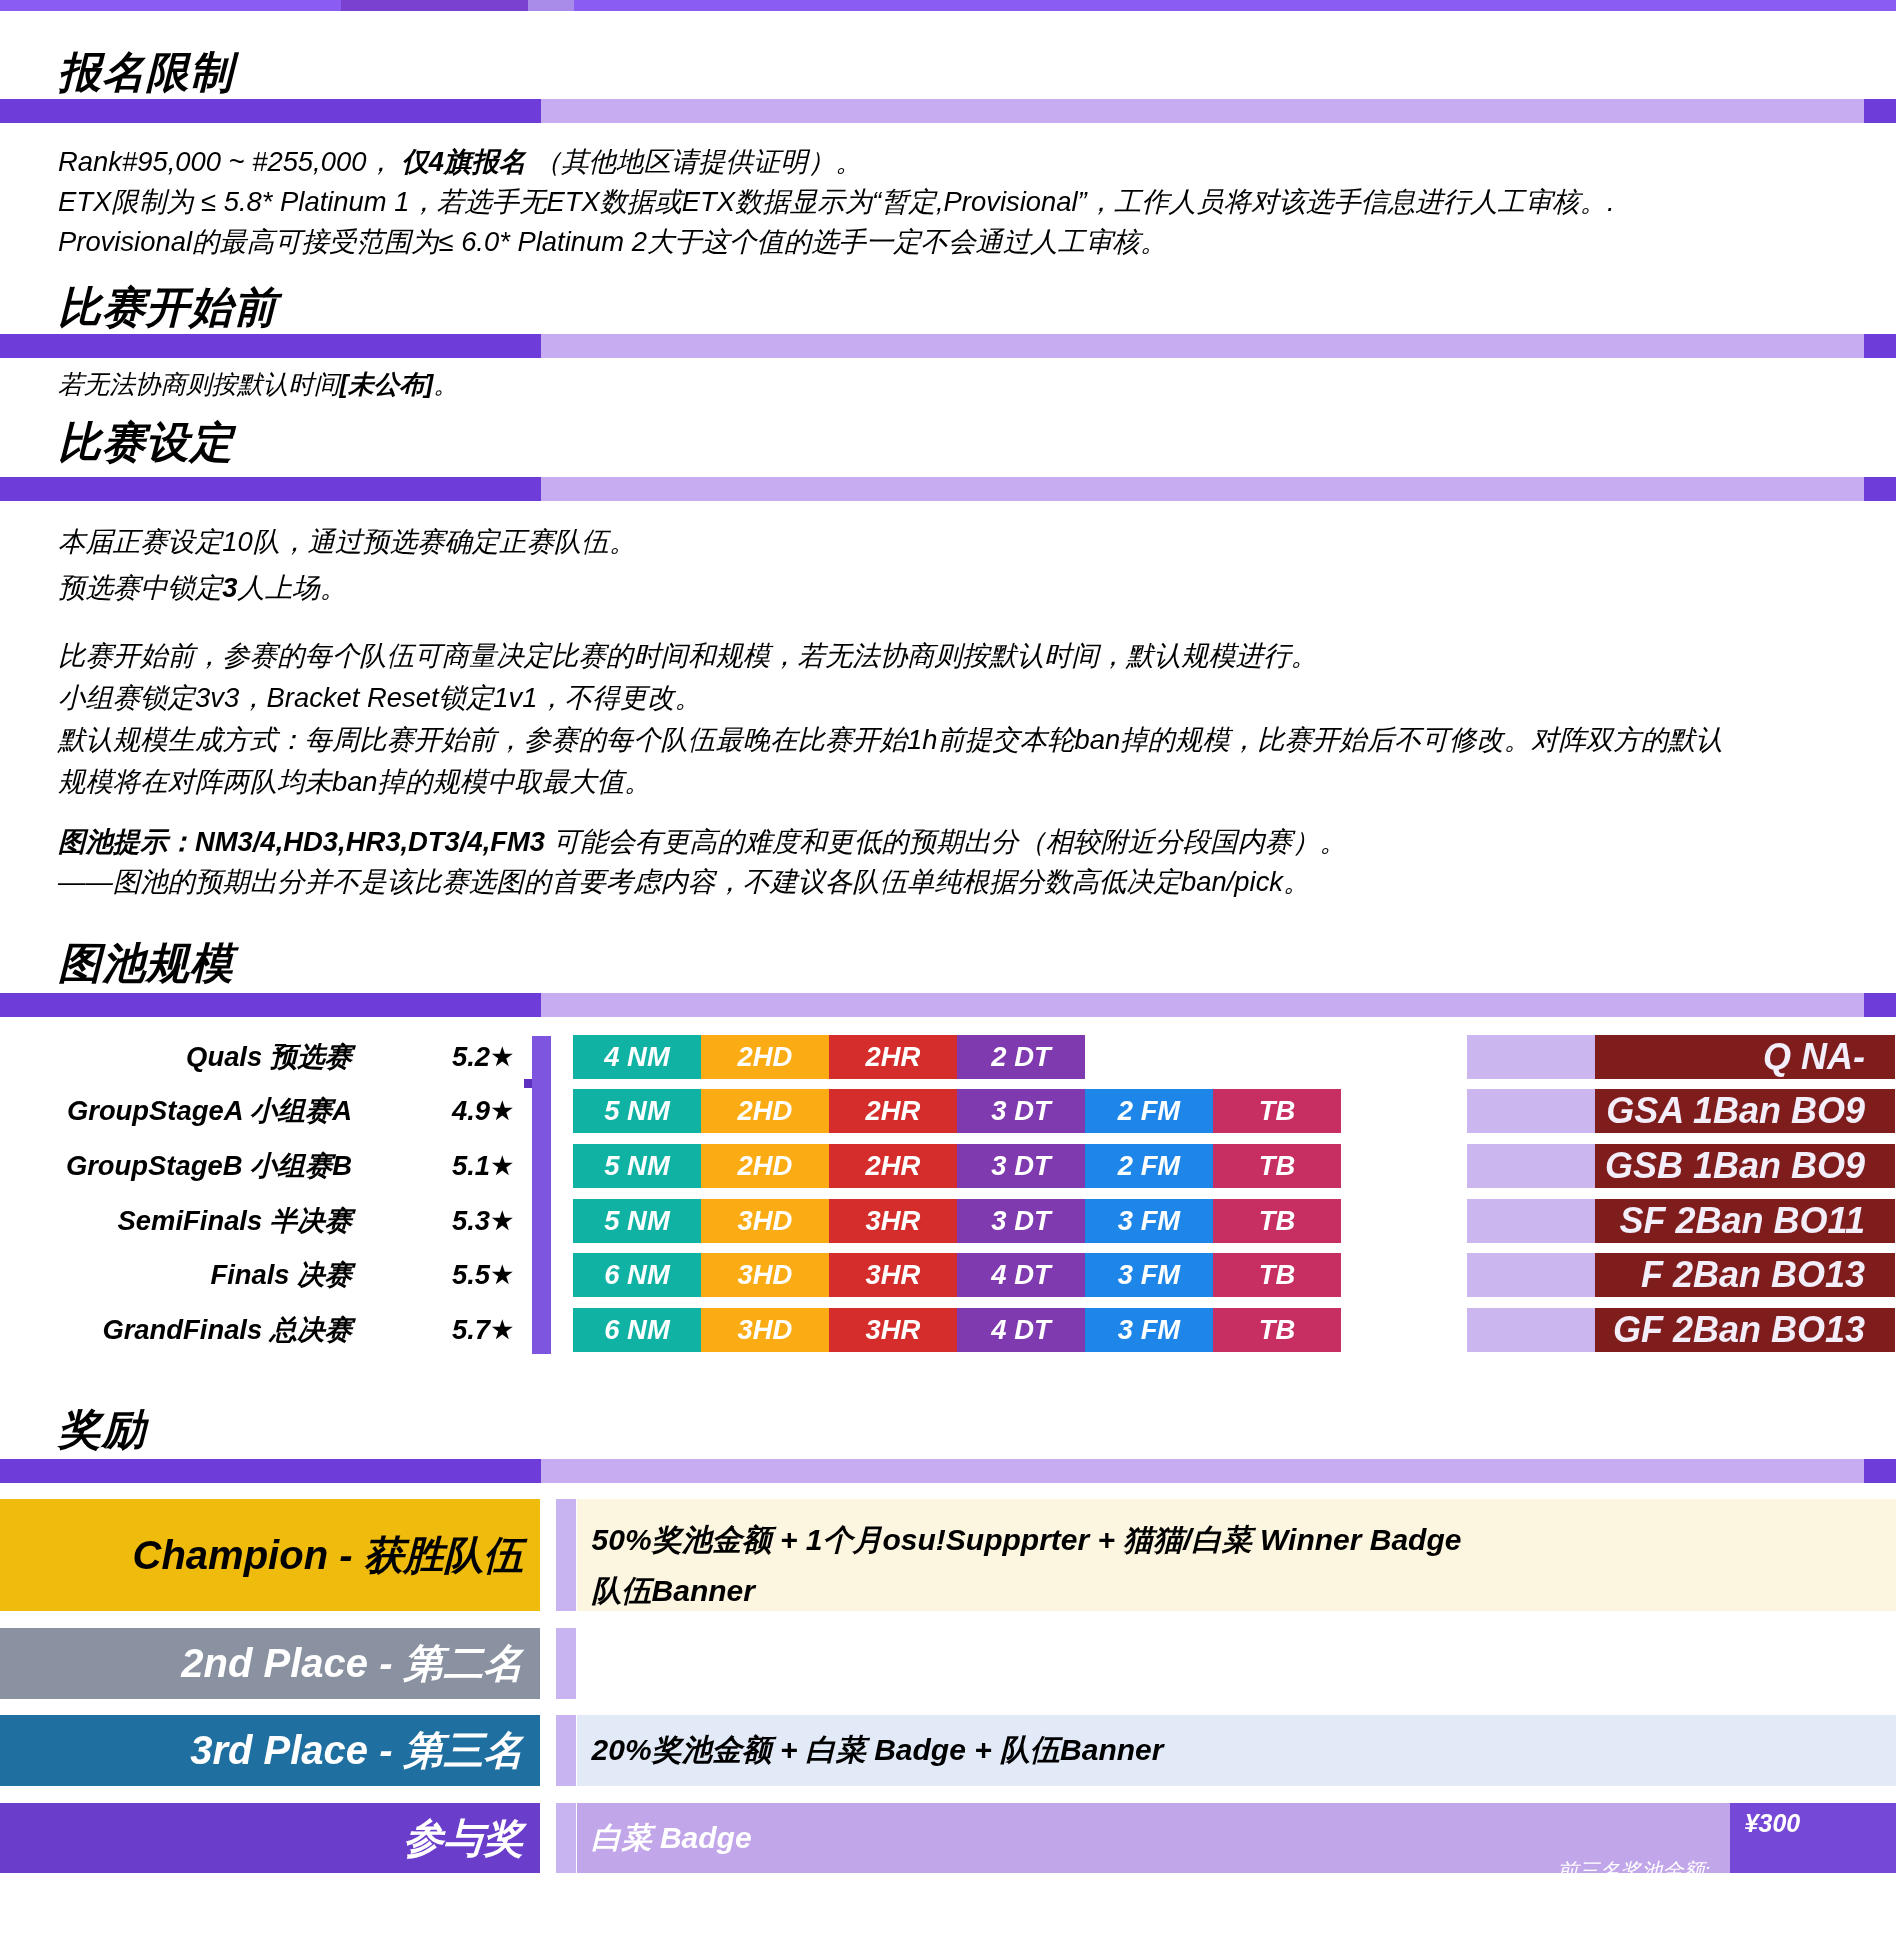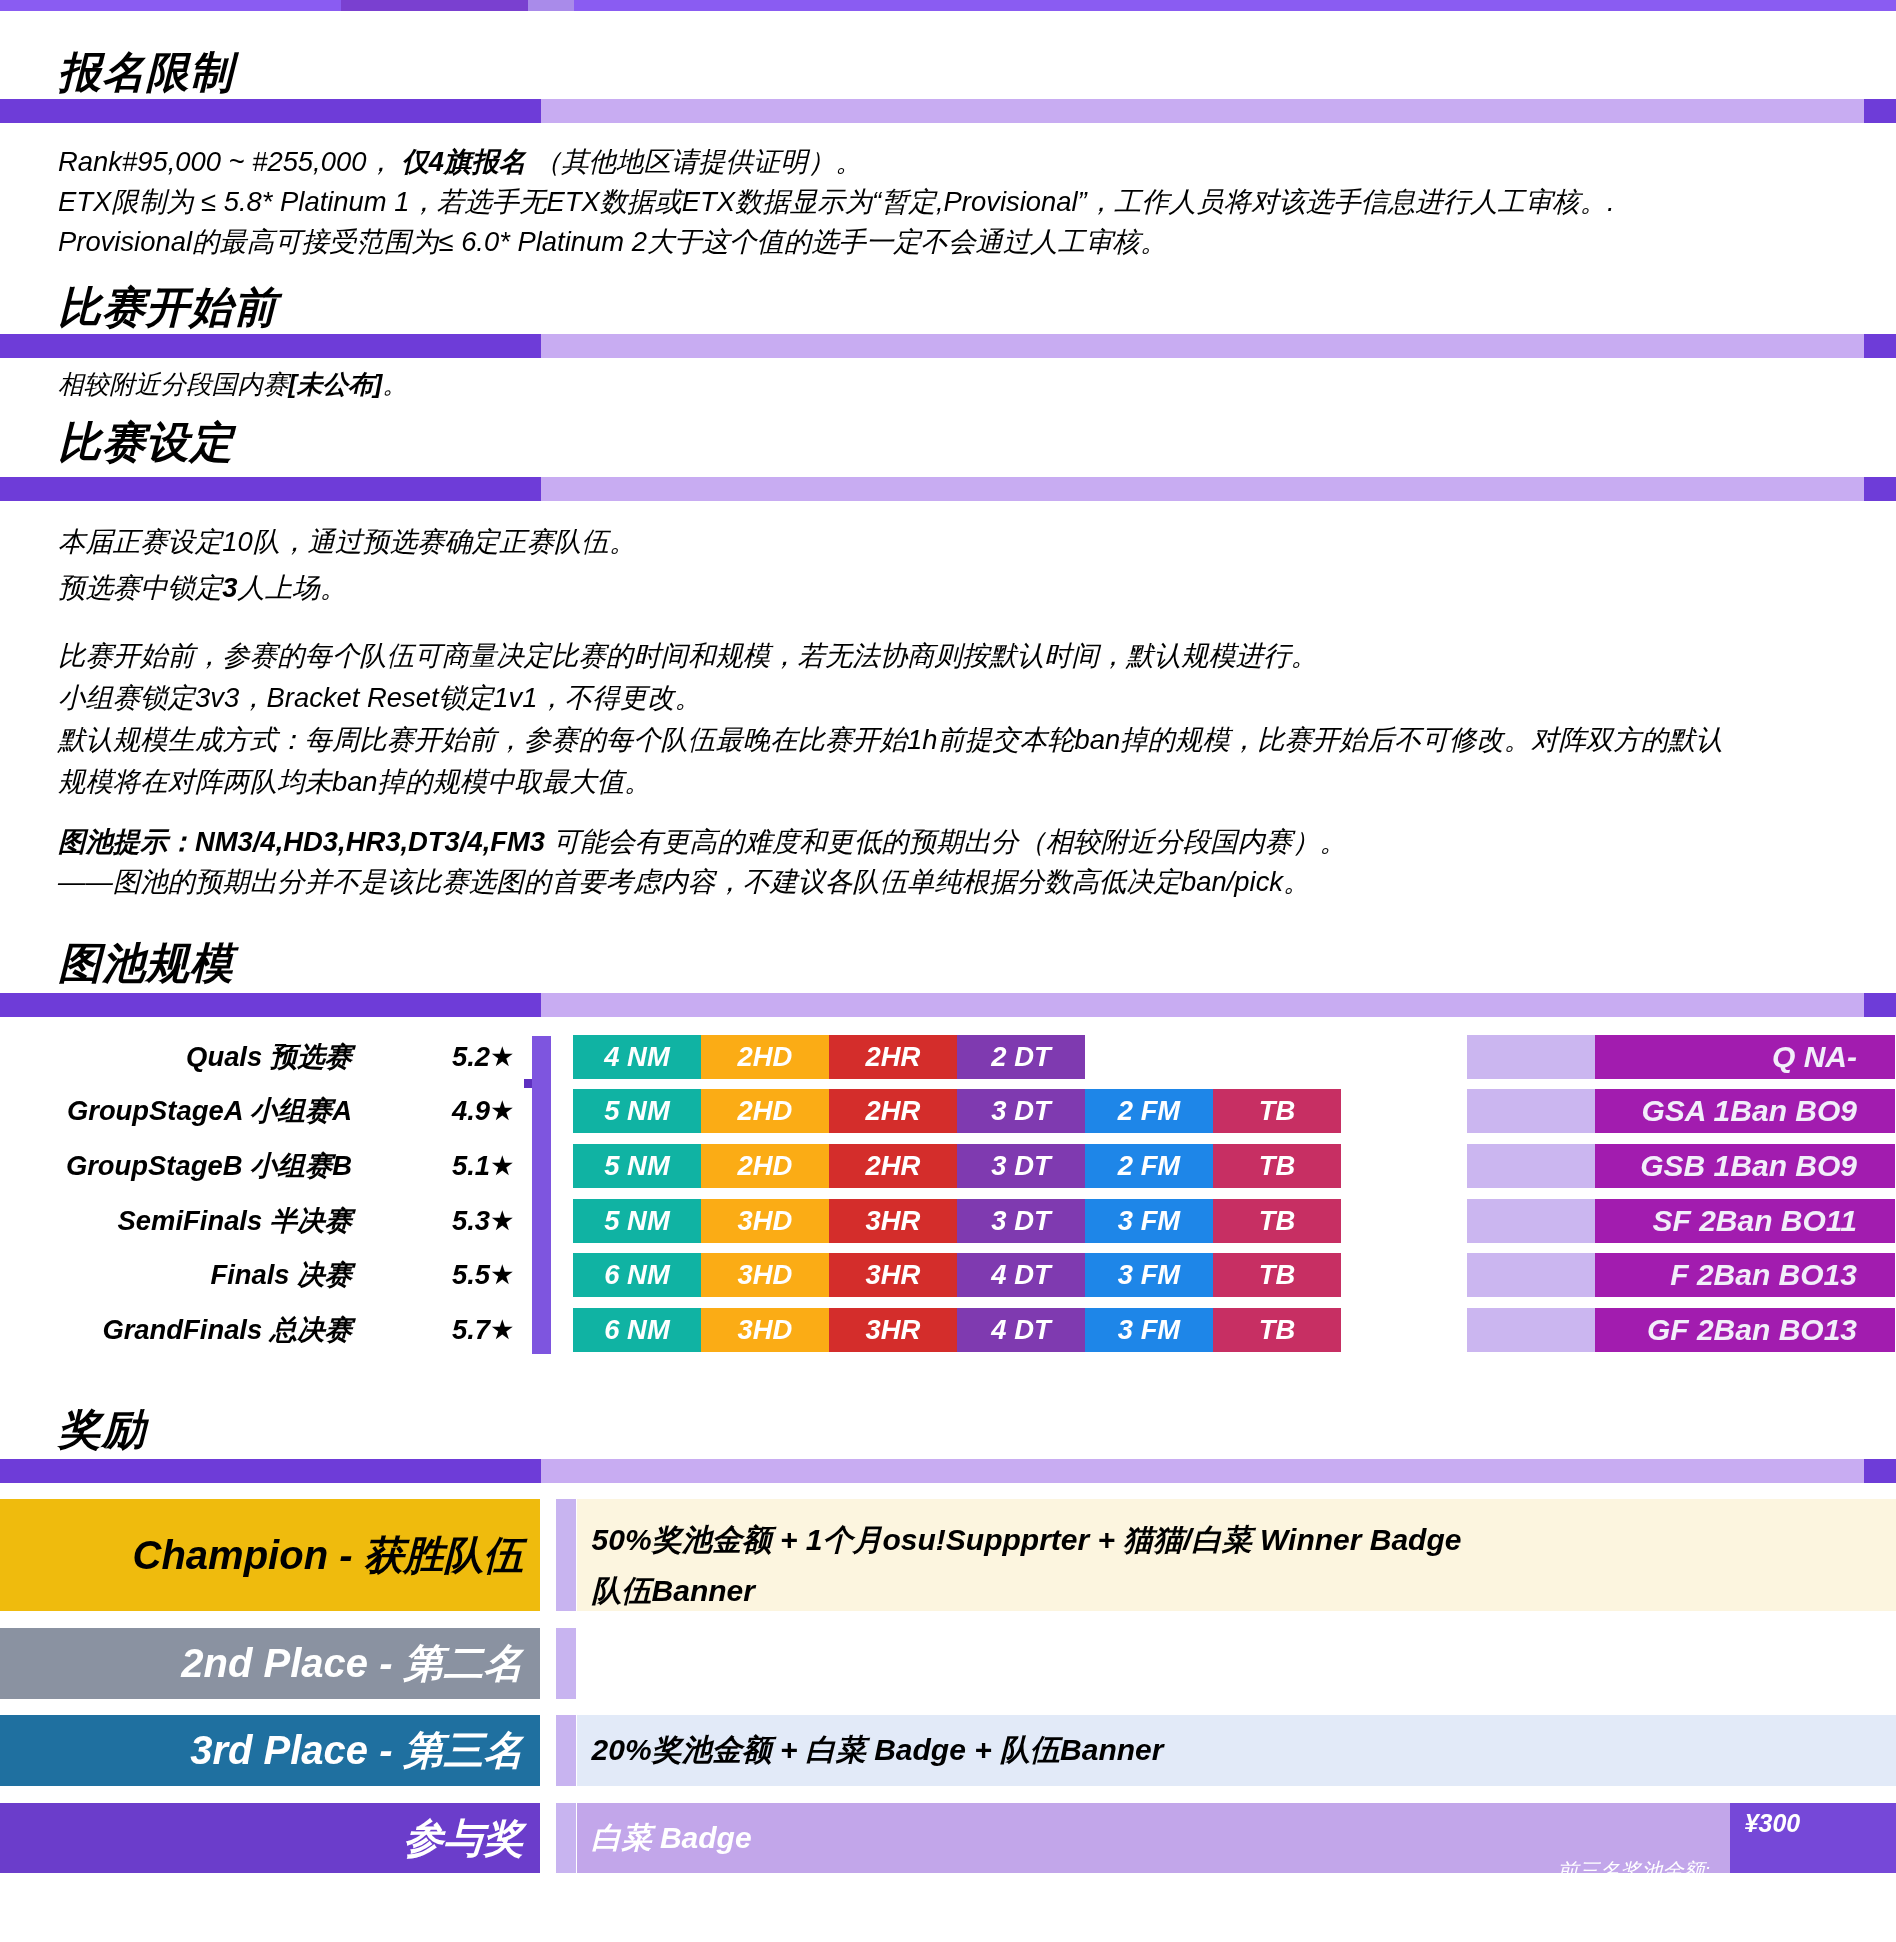--- a/index.html
+++ b/index.html
@@ -36,21 +36,21 @@
   .mrow .stars{position:absolute;left:407px;top:0;height:44px;display:flex;align-items:center;font-weight:700;font-size:27.4px;margin-left:45px;}
   .mrow .cells{position:absolute;left:573px;top:0;height:44px;display:flex;}
   .cell{width:128px;height:44px;display:flex;align-items:center;justify-content:center;color:#fff;font-weight:700;font-size:27.4px;white-space:nowrap;}
   .cell-nm{background:#10B3A3;}
   .cell-hd{background:#FBAC15;}
   .cell-hr{background:#D42D2B;}
   .cell-dt{background:#7F3AB0;}
   .cell-fm{background:#1E86E8;}
   .cell-tb{background:#C72F63;}
   .tagl{position:absolute;left:1467px;top:0;width:128px;height:44px;background:#CBB6F0;}
-  .tagd{position:absolute;left:1595px;top:0;width:300px;height:44px;background:#a21caf;color:#F2EEFA;font-weight:700;font-size:30px;display:flex;align-items:center;justify-content:flex-end;padding-right:38px;box-sizing:border-box;white-space:nowrap;}
+  .tagd{position:absolute;left:1595px;top:0;width:300px;height:44px;background:#7f1d1d;color:#F2EEFA;font-weight:700;font-size:36px;display:flex;align-items:center;justify-content:flex-end;padding-right:30px;box-sizing:border-box;white-space:nowrap;}
   
   .award{position:absolute;left:0;width:1897px;}
   .award .ablock{position:absolute;left:0;top:0;width:540px;height:100%;display:flex;align-items:center;justify-content:flex-end;padding-right:16.4px;box-sizing:border-box;font-weight:800;font-size:40px;white-space:nowrap;}
   .award .astrip{position:absolute;left:556px;top:0;width:20px;height:100%;background:#C8B4F0;}
   .award .abg{position:absolute;left:577px;right:0;top:0;height:100%;}
   .award-champion .ablock{background:#EFBB0D;color:#000;}
   .award-champion .abg{background:#FCF5DF;padding:14.6px 0 0 14.6px;box-sizing:border-box;font-weight:700;font-size:30px;line-height:51px;white-space:nowrap;}
   .award-second .ablock{background:#8A92A1;color:#fff;}
   .award-second .abg{background:#ECEDF0;}
   .award-third .ablock{background:#1F70A0;color:#fff;}
@@ -83,21 +83,21 @@
     <span class="ln"><span>Provisional的最高可接受范围为≤ 6.0* Platinum 2大于这个值的选手一定不会通过人工审核。</span></span>
   </div>
 
   <div class="h" style="top:283px">比赛开始前</div>
   <div class="divider" style="top:334px">
     <div class="seg seg-dark"></div>
     <div class="seg seg-light"></div>
     <div class="seg seg-cap"></div>
   </div>
   <div class="para para-team" style="top:364px">
-    <span class="ln"><span>相较附近分段国内赛</span><span class="b">[未公布]</span><span>。</span></span>
+    <span class="ln"><span>若无法协商则按默认时间</span><span class="b">[未公布]</span><span>。</span></span>
   </div>
 
   <div class="h" style="top:418px">比赛设定</div>
   <div class="divider" style="top:477px">
     <div class="seg seg-dark"></div>
     <div class="seg seg-light"></div>
     <div class="seg seg-cap"></div>
   </div>
   <div class="para para-p1" style="top:519px">
     <span class="ln"><span>本届正赛设定10队，通过预选赛确定正赛队伍。</span></span>

